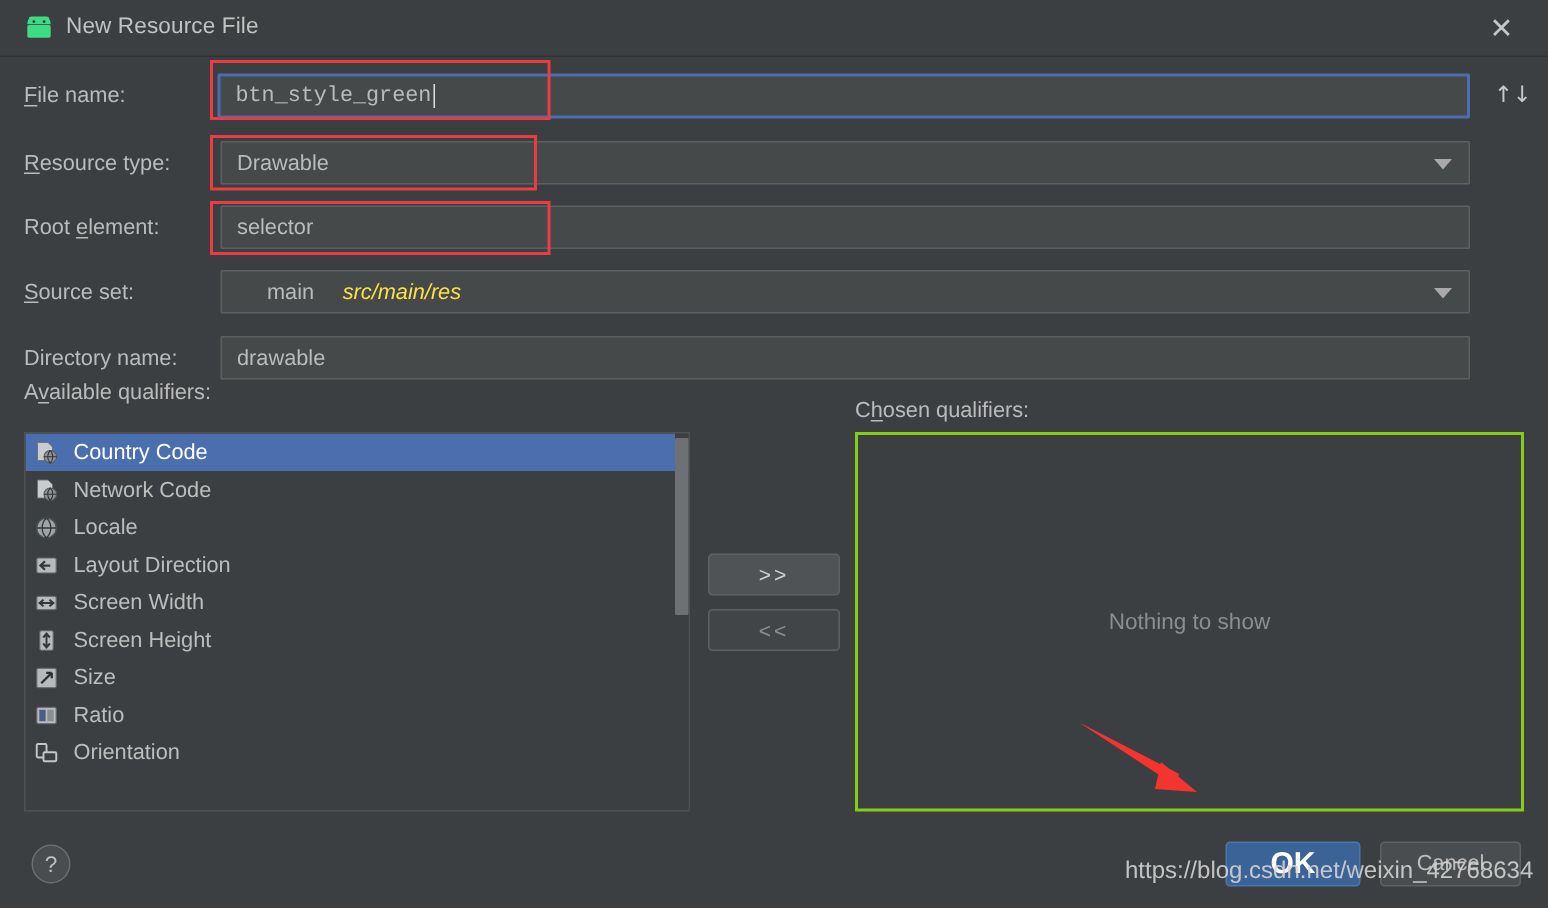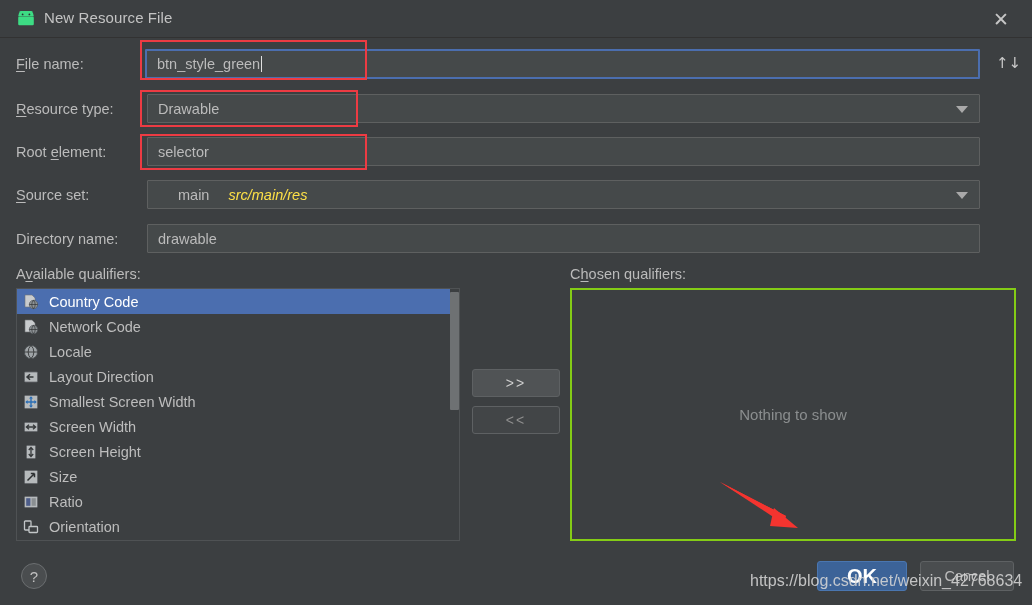--- a/index.html
+++ b/index.html
@@ -253,21 +253,21 @@
       <circle cx="6.6" cy="3.4" r="0.9" fill="#2b2f31"></circle>
       <circle cx="13.4" cy="3.4" r="0.9" fill="#2b2f31"></circle>
       <line x1="3.6" y1="0.7" x2="5.6" y2="2.4" stroke="#3ddc84" stroke-width="0.9"></line>
       <line x1="16.4" y1="0.7" x2="14.4" y2="2.4" stroke="#3ddc84" stroke-width="0.9"></line>
     </svg>
     <div id="title-text">New Resource File</div>
     <div id="close-icon">✕</div>
   </div>
 
   <div class="form-label" style="left:16px; top:56px;"><span class="mn">F</span>ile name:</div>
-  <div class="field focused" style="left:145px; top:49px; width:835px; height:30px;">
+  <div class="field focused" style="left:145px; top:49px; width:835px; height:30px;font-family:Liberation Mono, monospace;">
     <span>btn_style_green</span>
       <span class="caret"></span>
   </div>
 
   <div class="form-label" style="left:16px; top:101px;"><span class="mn">R</span>esource type:</div>
   <div class="field" style="left:147px; top:94px; width:833px; height:29px;">
     <span>Drawable</span>
     <span class="combo-arrow"></span>
   </div>
 
@@ -283,21 +283,21 @@
     <span class="combo-arrow"></span>
   </div>
 
   <div class="form-label" style="left:16px; top:231px;">Directory name:</div>
   <div class="field" style="left:147px; top:224px; width:833px; height:29px;">
     <span>drawable</span>
   </div>
 
   <div id="sort-toggle-icon">↑↓</div>
 
-  <div class="pane-label" style="left:16px; top:266px;">A<span class="mn">v</span>ailable qualifiers:</div>
+  <div class="pane-label" style="left:16px; top:254px;">A<span class="mn">v</span>ailable qualifiers:</div>
   <div class="pane-label" style="left:570px; top:266px;">C<span class="mn">h</span>osen qualifiers:</div>
 
   <div id="available-list">
       <div class="qrow selected">
         <span class="qicon"><svg viewBox="0 0 16 16" width="16" height="16">
             <path d="M2 1 H9 L12 4 V13 H2 Z" fill="#c9ccce" stroke="#6e7275" stroke-width="0.6"></path>
             <circle cx="10.5" cy="10.5" r="4.2" fill="#8e9396" stroke="#53585b" stroke-width="0.7"></circle>
             <path d="M6.3 10.5 H14.7 M10.5 6.3 a6 6 0 0 1 0 8.4 a6 6 0 0 1 0 -8.4" stroke="#2f3233" stroke-width="0.7" fill="none"></path>
           </svg></span>
         <span>Country Code</span>
@@ -316,28 +316,20 @@
             <path d="M1.4 8 H14.6 M8 1.4 a9 9 0 0 1 0 13.2 a9 9 0 0 1 0 -13.2" stroke="#353839" stroke-width="0.9" fill="none"></path>
           </svg></span>
         <span>Locale</span>
       </div>
       <div class="qrow">
         <span class="qicon"><svg viewBox="0 0 16 16" width="16" height="16">
             <rect x="1.5" y="3" width="13" height="10" rx="1" fill="#b6babc" stroke="#62666a" stroke-width="0.8"></rect>
             <path d="M10.5 8 H4.5 M7 5.2 L4 8 L7 10.8" stroke="#35383a" stroke-width="1.5" fill="none"></path>
           </svg></span>
         <span>Layout Direction</span>
-      </div>
-      <div class="qrow">
-        <span class="qicon"><svg viewBox="0 0 16 16" width="16" height="16">
-            <rect x="1.5" y="1.5" width="13" height="13" rx="1" fill="#b6babc" stroke="#62666a" stroke-width="0.8"></rect>
-            <path d="M8 3 L8 13 M3 8 L13 8" stroke="#2c6fb5" stroke-width="1.4"></path>
-            <path d="M8 2.3 L6 4.6 H10 Z M8 13.7 L6 11.4 H10 Z M2.3 8 L4.6 6 V10 Z M13.7 8 L11.4 6 V10 Z" fill="#2c6fb5"></path>
-          </svg></span>
-        <span>Smallest Screen Width</span>
       </div>
       <div class="qrow">
         <span class="qicon"><svg viewBox="0 0 16 16" width="16" height="16">
             <rect x="1.5" y="3.5" width="13" height="9" rx="1" fill="#b6babc" stroke="#62666a" stroke-width="0.8"></rect>
             <path d="M4 8 H12 M6 5.8 L3.4 8 L6 10.2 M10 5.8 L12.6 8 L10 10.2" stroke="#35383a" stroke-width="1.3" fill="none"></path>
           </svg></span>
         <span>Screen Width</span>
       </div>
       <div class="qrow">
         <span class="qicon"><svg viewBox="0 0 16 16" width="16" height="16">

